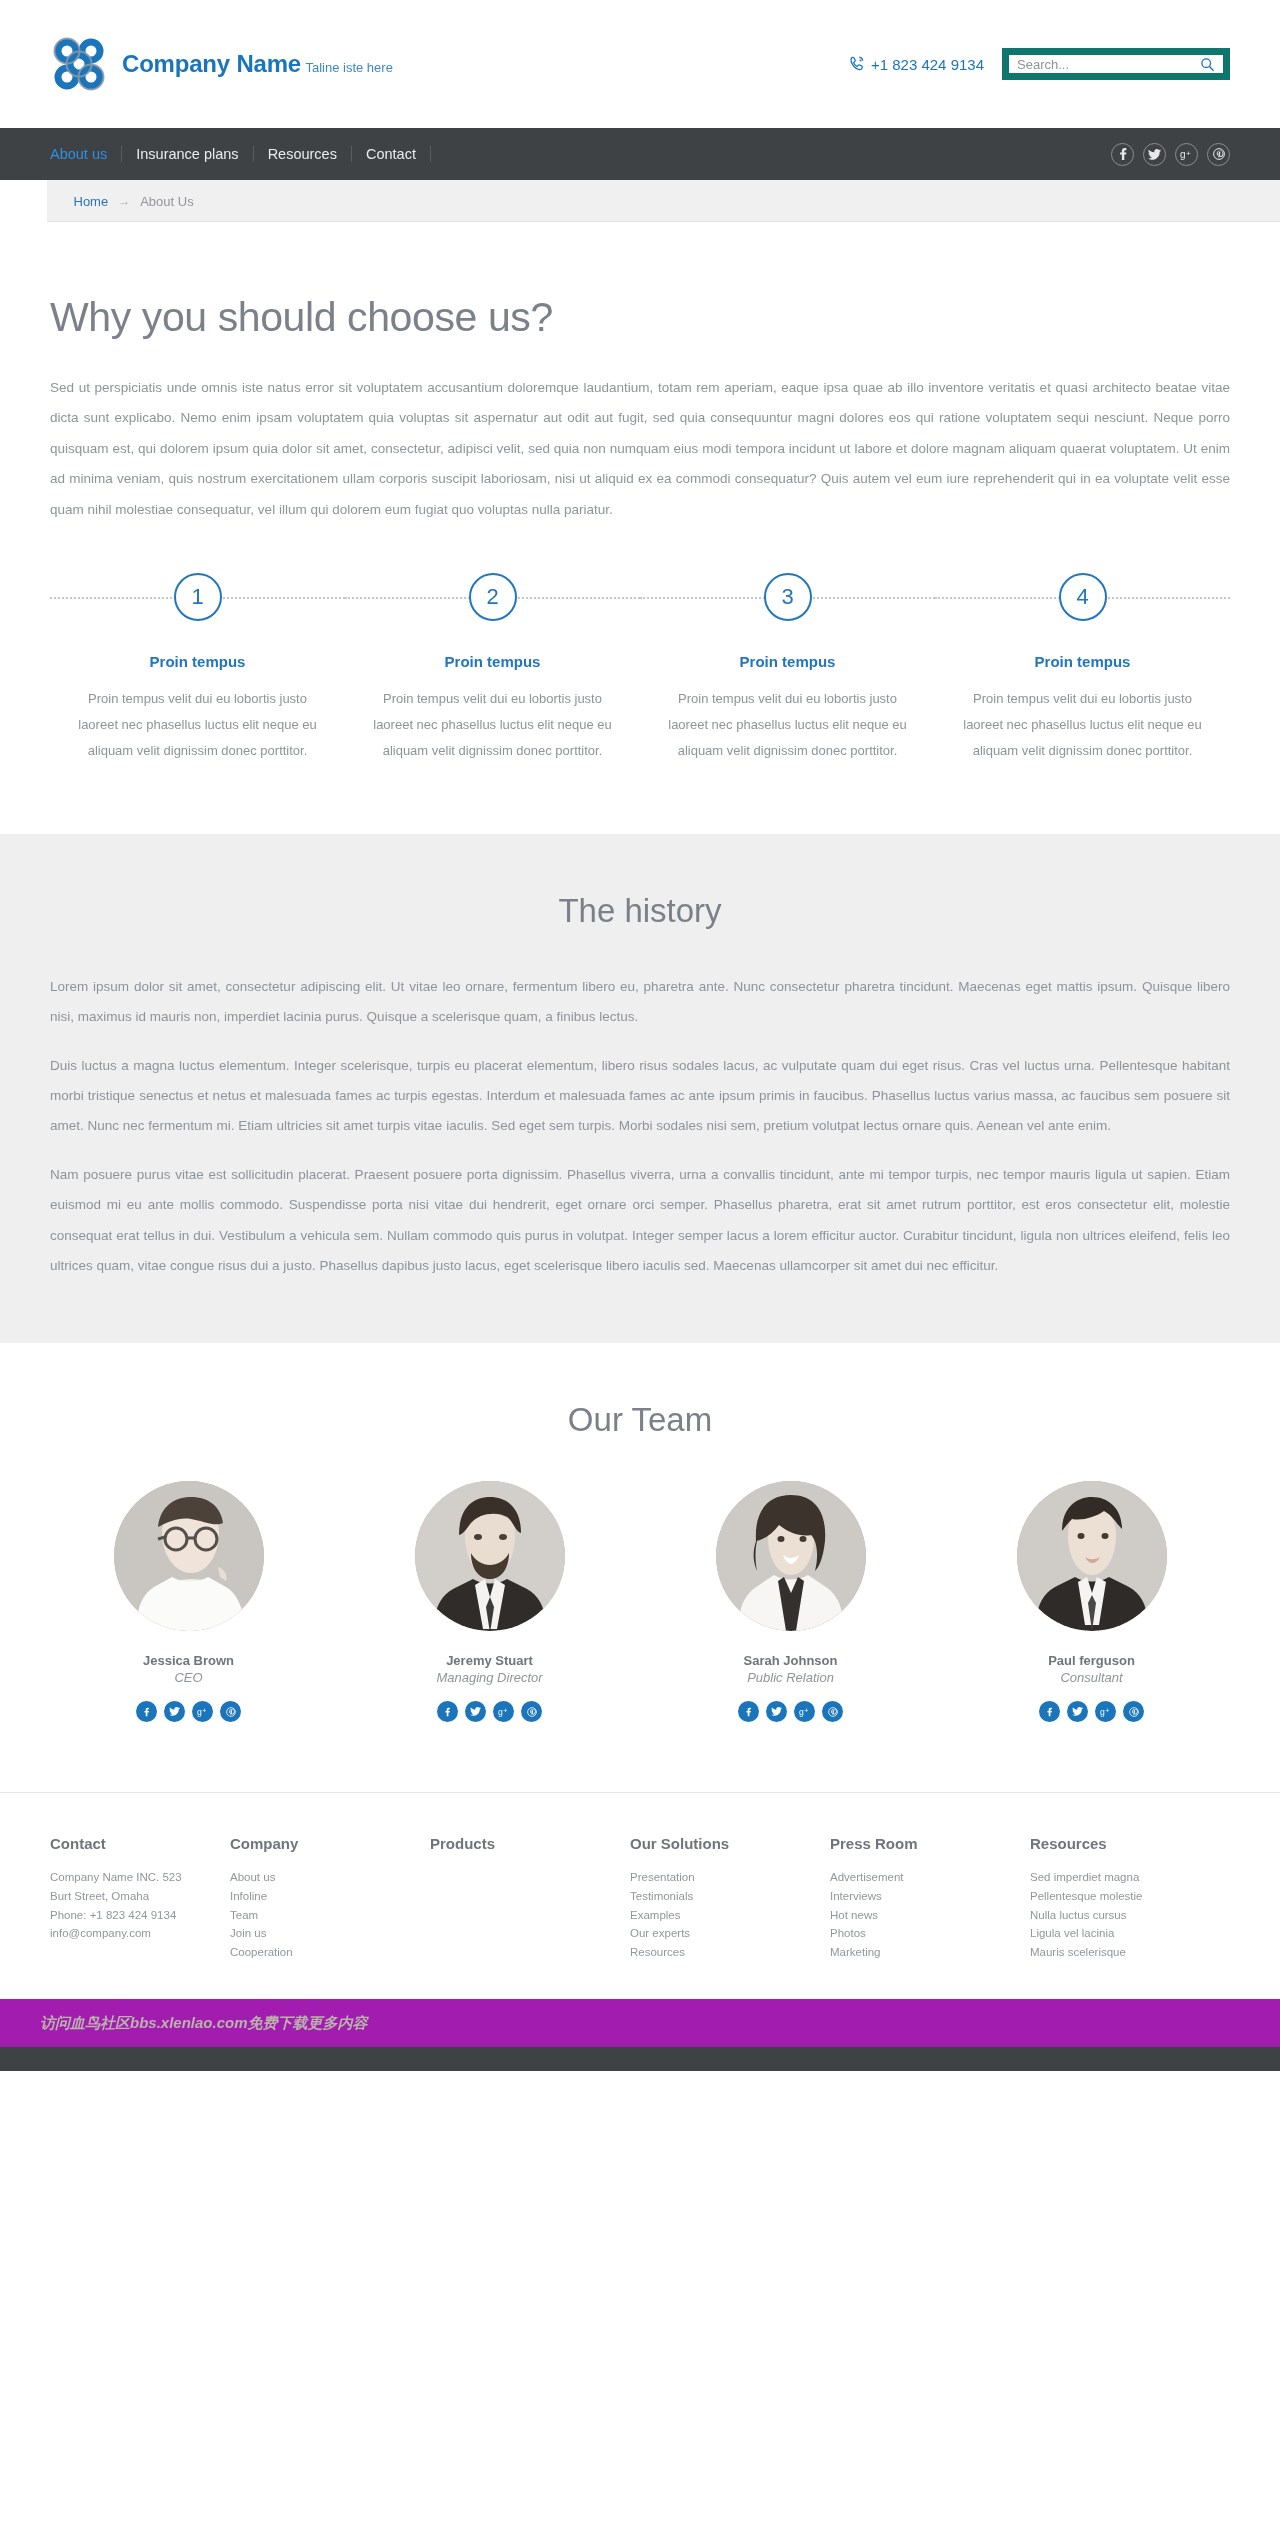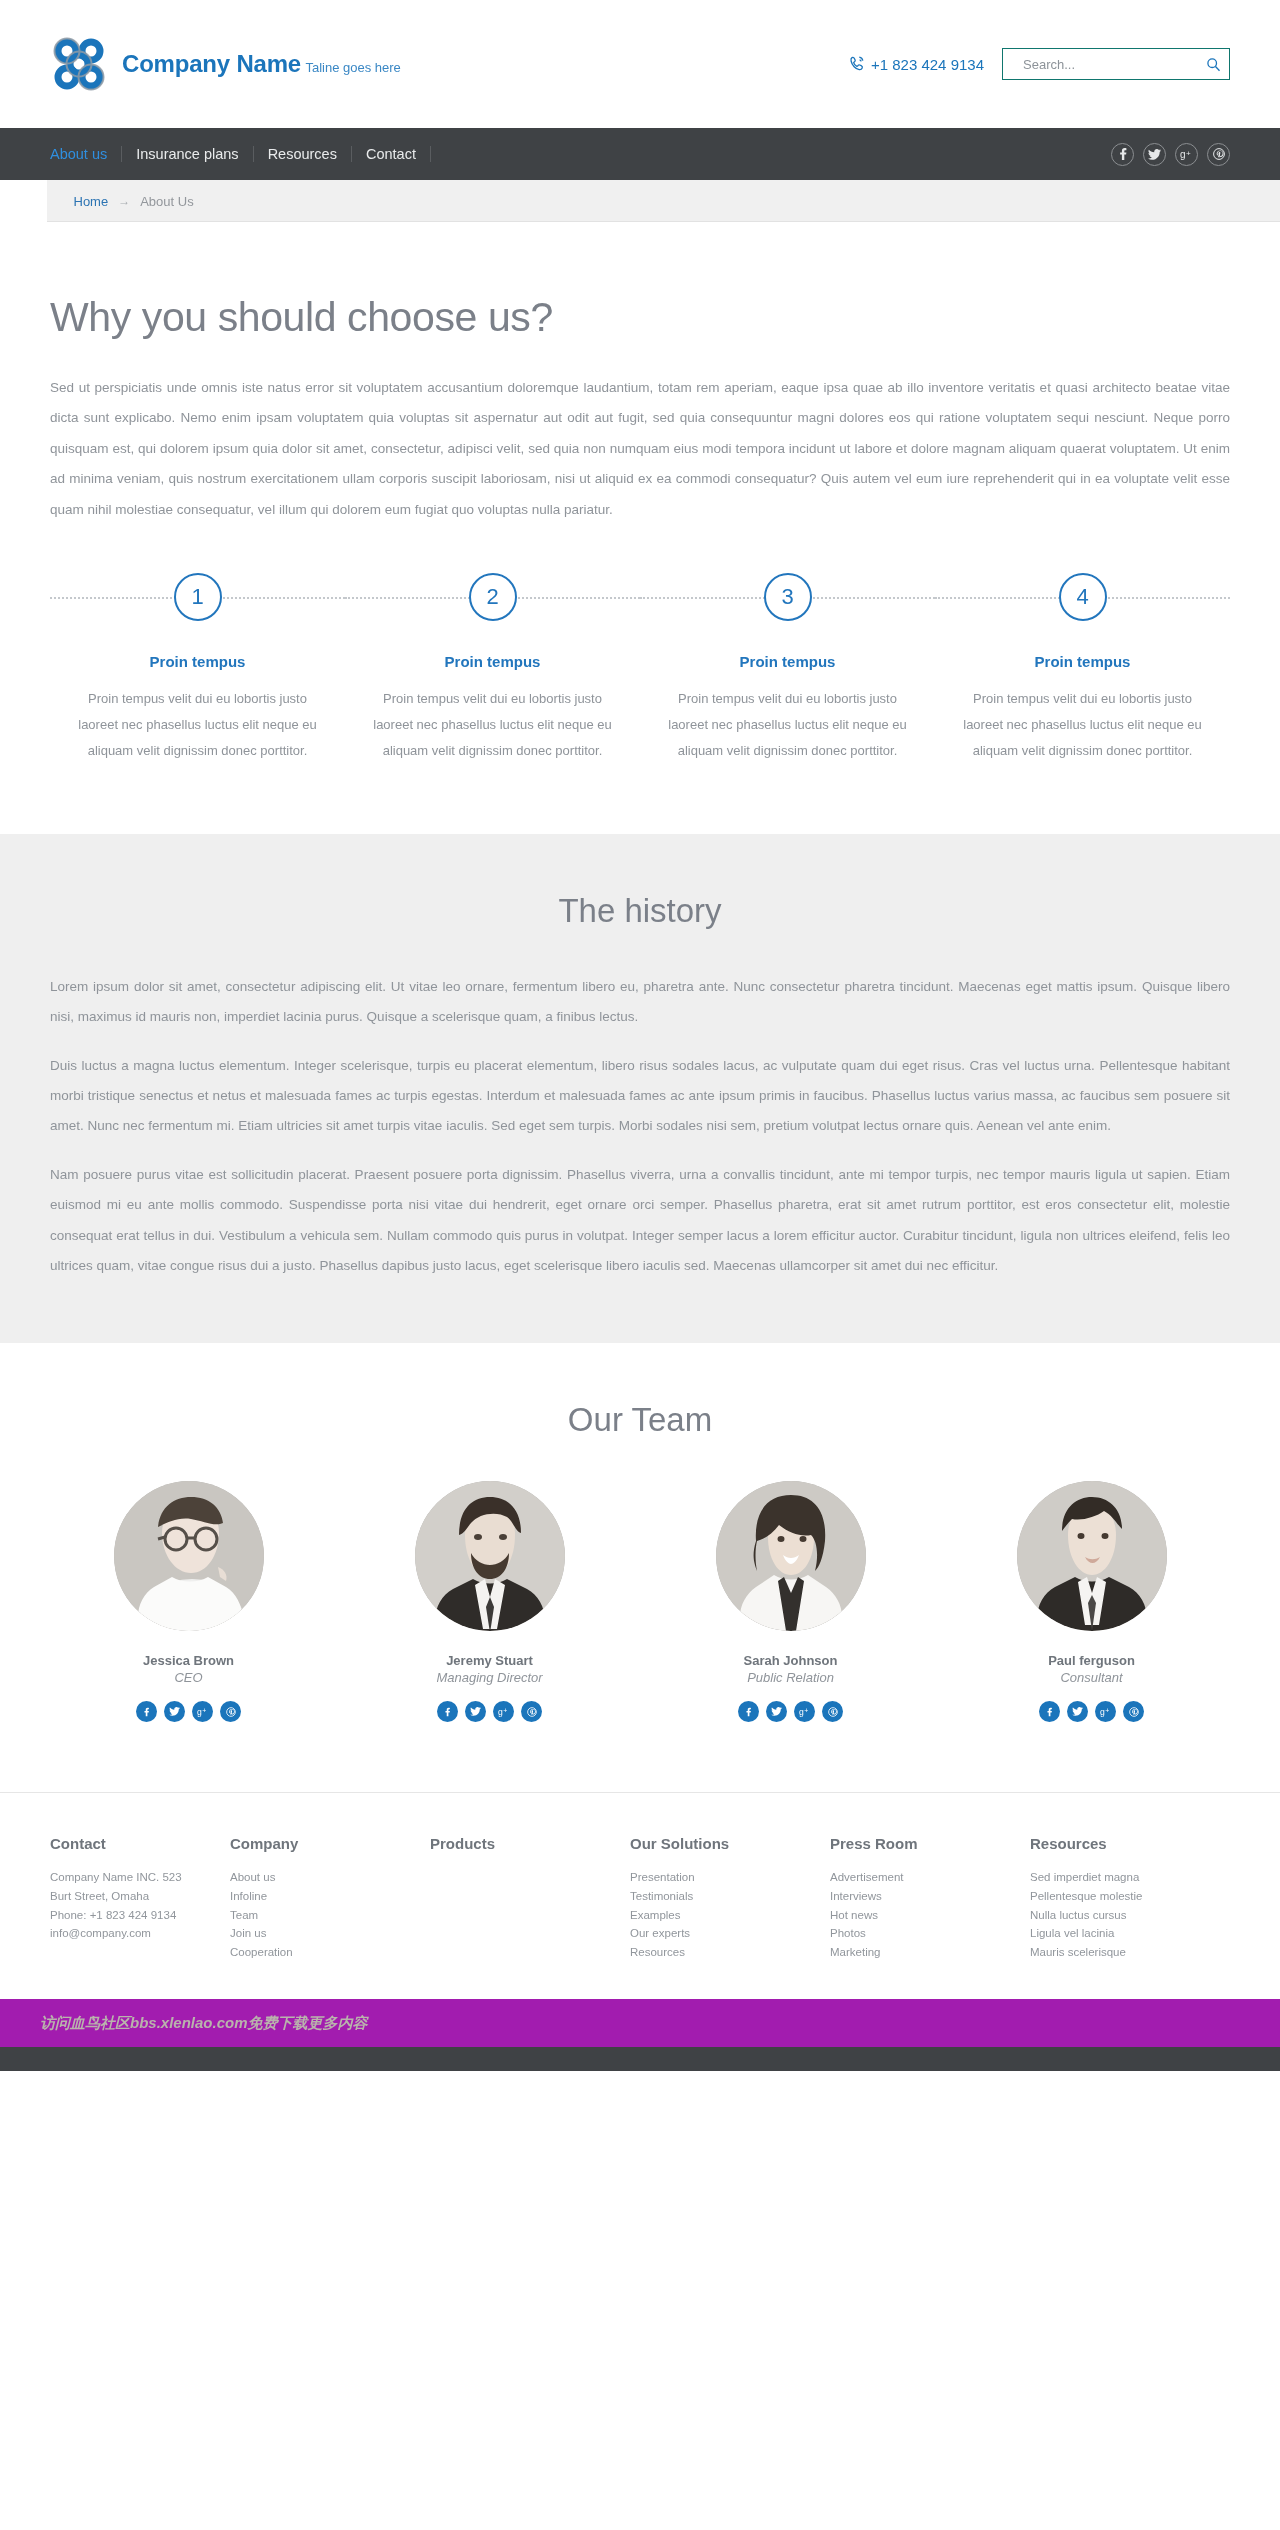--- a/index.html
+++ b/index.html
@@ -19,22 +19,22 @@
   .logo-mark { width:58px; height:58px; flex:none; }
   .brand-text .brand-name {
     font-size:24px; font-weight:bold; color:#1b75bb; line-height:1.05; letter-spacing:-0.2px;
   }
   .brand-text .brand-tag { font-size:13px; color:#3b88c5; margin-top:2px; }
 
   .top-right { display:flex; align-items:center; gap:18px; }
   .phone { display:flex; align-items:center; gap:5px; color:#1b75bb; font-size:15px; white-space:nowrap; }
   .phone svg { display:block; }
   .search-box {
-    width:228px; height:32px; border:1px solid #0f766e; background:#fff;
-    display:flex; align-items:center; padding:0 8px 0 20px; gap:6px;
+    width:228px; height:32px; border:7px solid #0f766e; background:#fff;
+    display:flex; align-items:center; padding:0 8px 0 8px; gap:6px;
   }
   .search-box input {
     border:0; outline:0; flex:1; font-family:inherit; font-size:13px; color:#6f7479; background:transparent;
   }
   .search-box input::placeholder { color:#8d9399; }
   .search-btn { background:none; border:0; padding:0; cursor:pointer; line-height:0; }
 
   
   .nav { background:#3f4245; height:52px; }
   .nav .wrap { display:flex; align-items:center; justify-content:space-between; height:52px; }
@@ -144,21 +144,21 @@
           </g>
           <g fill="none" stroke="#8f9ba6" stroke-width="2" opacity="0.85">
             <circle cx="17" cy="16" r="12.5"></circle>
               <circle cx="41" cy="42" r="12.5"></circle>
             <circle cx="29" cy="29" r="12.5"></circle>
           </g>
         </svg>
       </span>
       <span class="brand-text">
         <span class="brand-name">Company Name</span>
-        <span class="brand-tag">Taline goes here</span>
+        <span class="brand-tag">Taline iste here</span>
       </span>
     </div>
 
     <div class="top-right">
       <div class="phone">
         <span>
           <svg width="18" height="18" viewBox="0 0 18 18" fill="none" stroke="#1b75bb" stroke-width="1.3">
             <path d="M4 2.6c1.1-.6 1.9 0 2.4 1l.7 1.5c.3.7.1 1.2-.5 1.6l-.7.5c-.2.2-.3.4-.2.7.5 1.4 1.8 2.8 3.2 3.4.3.1.5 0 .7-.2l.5-.7c.4-.5.9-.7 1.6-.4l1.5.7c1 .5 1.5 1.3 1 2.4-.5 1.1-1.7 1.7-3 1.5C7.6 14 4 10.4 3.1 6 2.8 4.4 3.2 3.1 4 2.6z"></path>
             <path d="M11.3 2.2c1.8.3 3.2 1.7 3.5 3.5M11.6 4.8c.8.2 1.4.8 1.6 1.6"></path>
           </svg>

